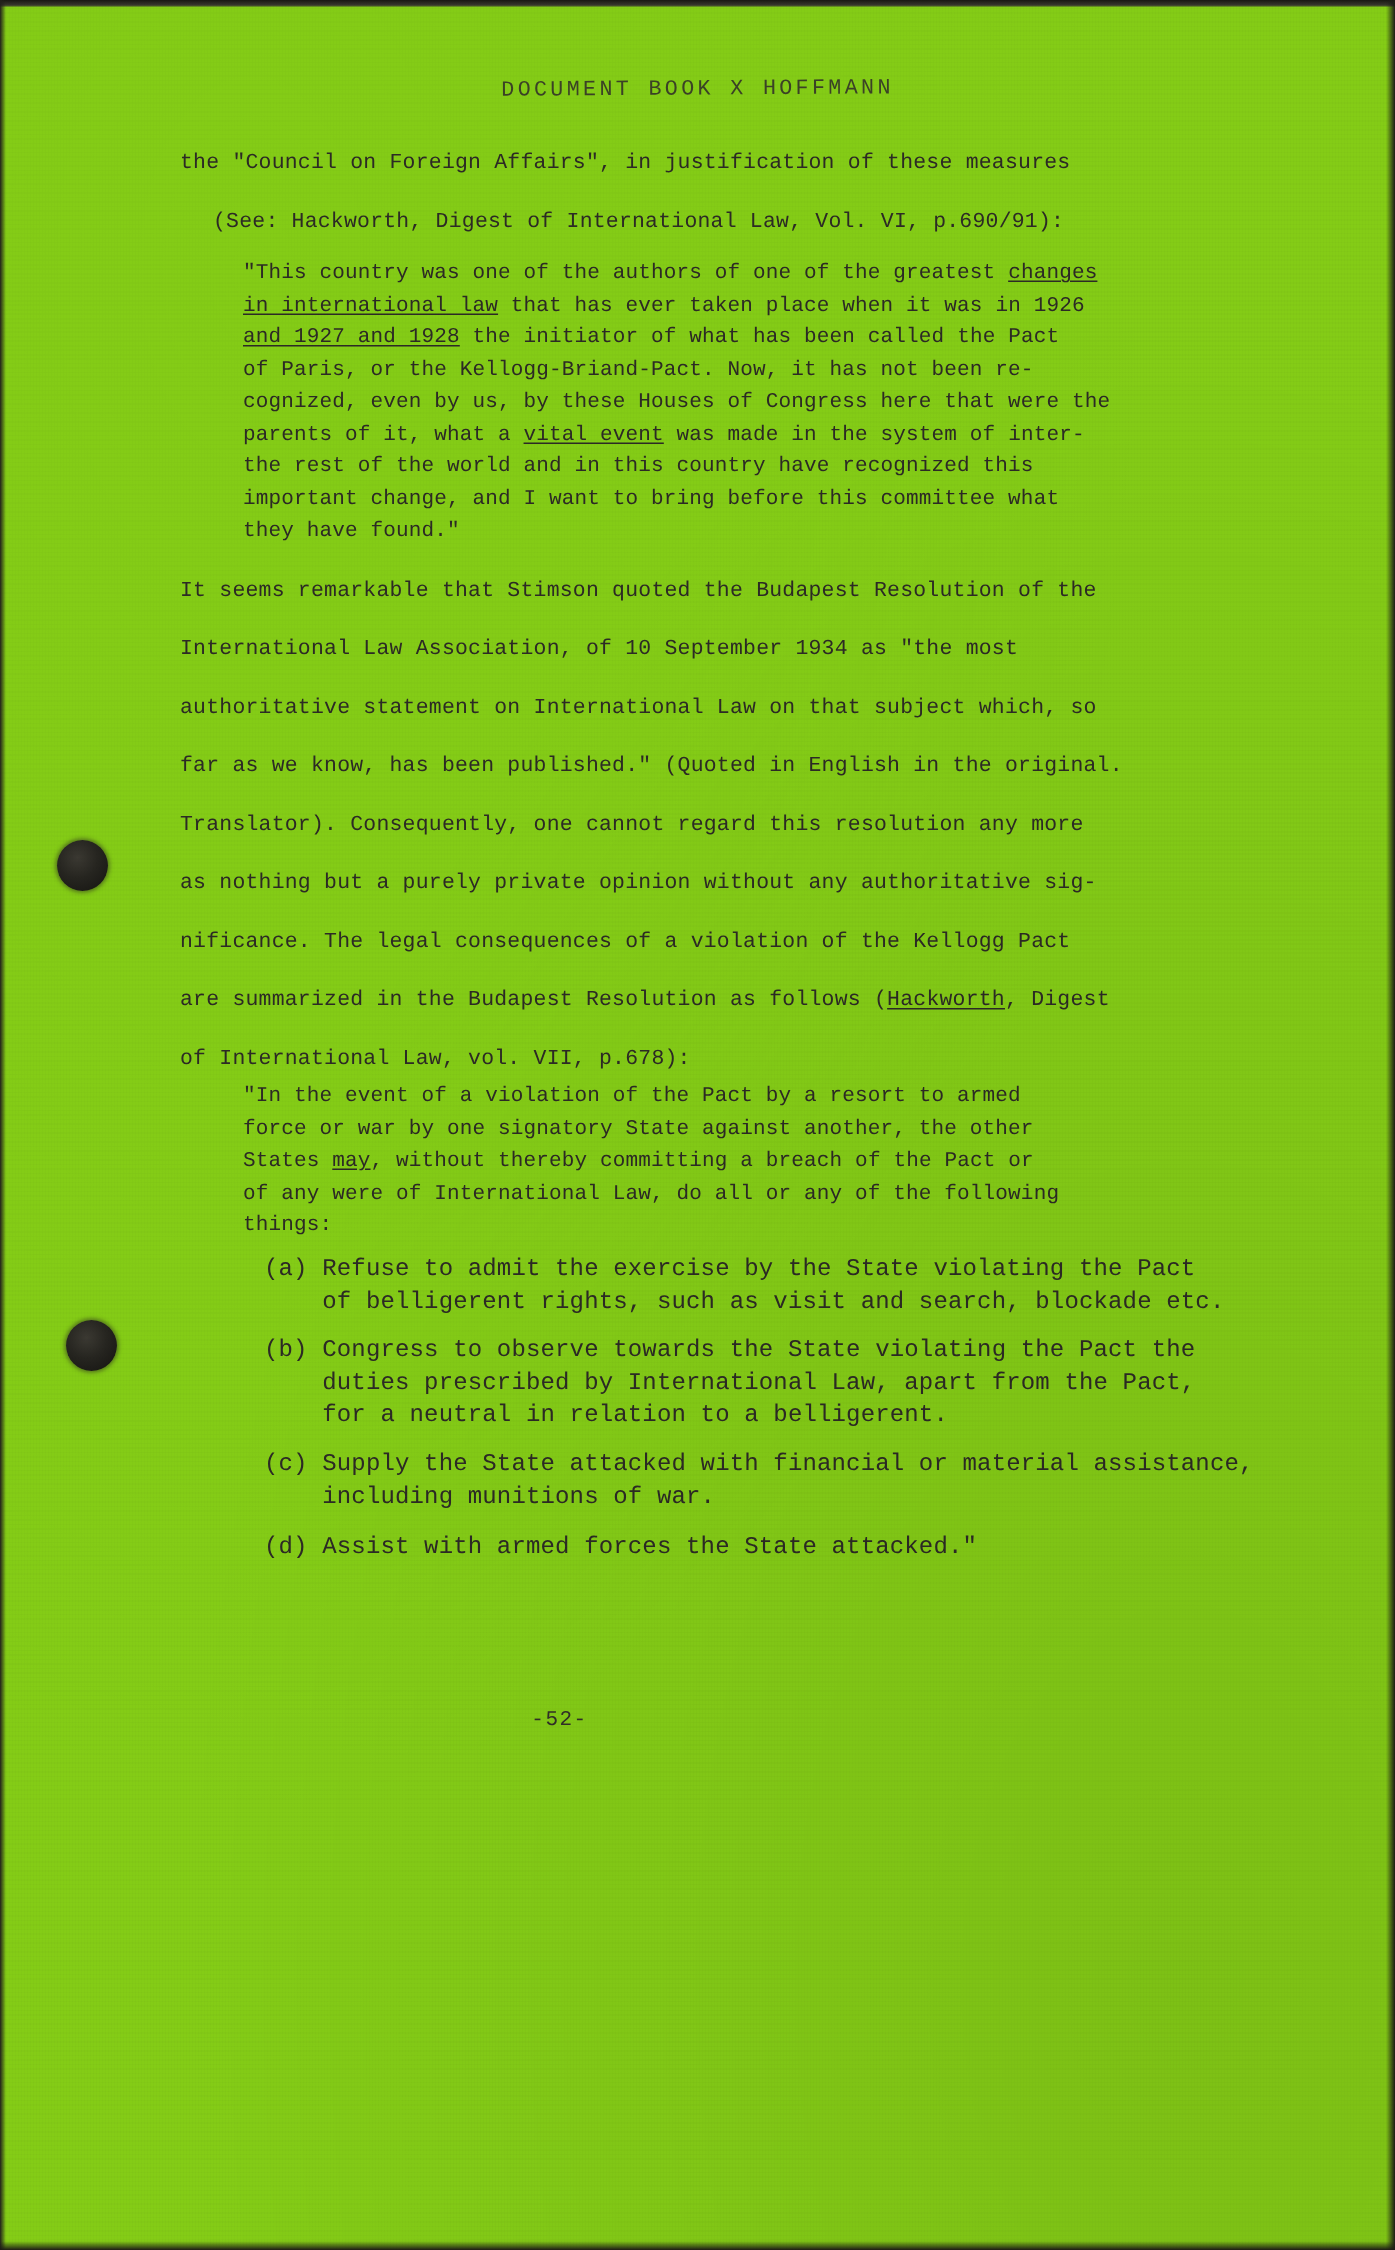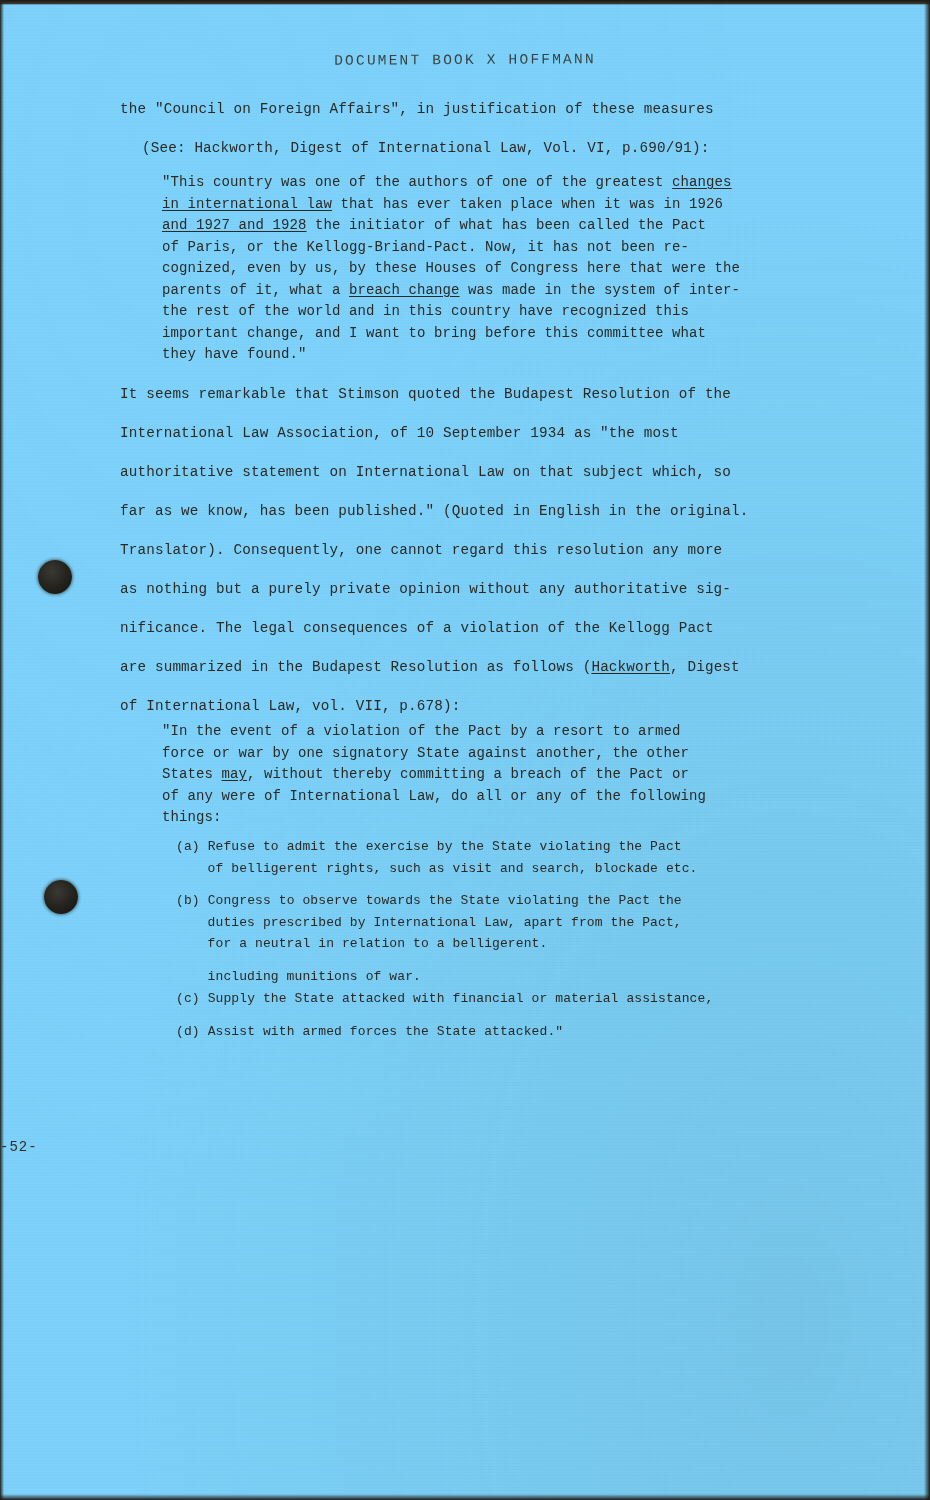--- a/index.html
+++ b/index.html
@@ -4,21 +4,21 @@
 <style>
   html, body {
     margin: 0;
     padding: 0;
     background: #2b2a25;
   }
   .page {
     position: relative;
     width: 930px;
     height: 1500px;
-    background: #7dd3fc;
+    background: #84cc16;
     box-sizing: border-box;
     overflow: hidden;
     font-family: "Liberation Mono", "DejaVu Sans Mono", monospace;
     color: #2f2d28;
   }
   
   .grain {
     position: absolute;
     inset: 0;
     pointer-events: none;
@@ -103,33 +103,34 @@
     white-space: pre;
     letter-spacing: 0.1px;
   }
 
   .list-item {
     position: absolute;
     left: 176px;
     width: 690px;
   }
   .list-item .line {
-    font-size: 13px;
+    font-size: 16px;
     line-height: 21.5px;
     white-space: pre;
     letter-spacing: 0.1px;
   }
 
   u.ul { text-decoration: underline; text-underline-offset: 2px; }
 
   .page-number {
     position: absolute;
     top: 1139px;
     left: 0;
     width: 746px;
+    text-align: center;
     font-size: 14px;
     letter-spacing: 1px;
     color: #34322b;
   }
 
   
   .content { filter: contrast(1.04); }
 </style>
 </head>
 <body>
@@ -149,21 +150,21 @@
       <div class="line">the "Council on Foreign Affairs", in justification of these measures</div>
       <div class="line ind">(See: Hackworth, Digest of International Law, Vol. VI, p.690/91):</div>
     </div>
 
     <div class="quote" style="top: 172px;">
       <div class="line">"This country was one of the authors of one of the greatest <u class="ul">changes</u></div>
       <div class="line"><u class="ul">in international law</u> that has ever taken place when it was in 1926</div>
       <div class="line"><u class="ul">and 1927 and 1928</u> the initiator of what has been called the Pact</div>
       <div class="line">of Paris, or the Kellogg-Briand-Pact. Now, it has not been re-</div>
       <div class="line">cognized, even by us, by these Houses of Congress here that were the</div>
-      <div class="line">parents of it, what a <u class="ul">breach change</u> was made in the system of inter-</div>
+      <div class="line">parents of it, what a <u class="ul">vital event</u> was made in the system of inter-</div>
       <div class="line">the rest of the world and in this country have recognized this</div>
       <div class="line">important change, and I want to bring before this committee what</div>
       <div class="line">they have found."</div>
     </div>
 
     <div class="body-block para-wide" style="top: 375px;">
       <div class="line">It seems remarkable that Stimson quoted the Budapest Resolution of the</div>
       <div class="line">International Law Association, of 10 September 1934 as "the most</div>
       <div class="line">authoritative statement on International Law on that subject which, so</div>
       <div class="line">far as we know, has been published." (Quoted in English in the original.</div>
@@ -187,22 +188,22 @@
       <div class="line">    <span>of belligerent rights, such as visit and search, blockade etc.</span></div>
     </div>
 
     <div class="list-item" style="top: 890px;">
       <div class="line"><span>(b)</span> <span>Congress to observe towards the State violating the Pact the</span></div>
       <div class="line">    <span>duties prescribed by International Law, apart from the Pact,</span></div>
       <div class="line">    <span>for a neutral in relation to a belligerent.</span></div>
     </div>
 
     <div class="list-item" style="top: 966px;">
+      <div class="line"><span>(c)</span> <span>Supply the State attacked with financial or material assistance,</span></div>
       <div class="line">    <span>including munitions of war.</span></div>
-      <div class="line"><span>(c)</span> <span>Supply the State attacked with financial or material assistance,</span></div>
     </div>
 
     <div class="list-item" style="top: 1021px;">
       <div class="line"><span>(d)</span> <span>Assist with armed forces the State attacked."</span></div>
     </div>
 
     <div class="page-number">-52-</div>
 
   </div>
 

